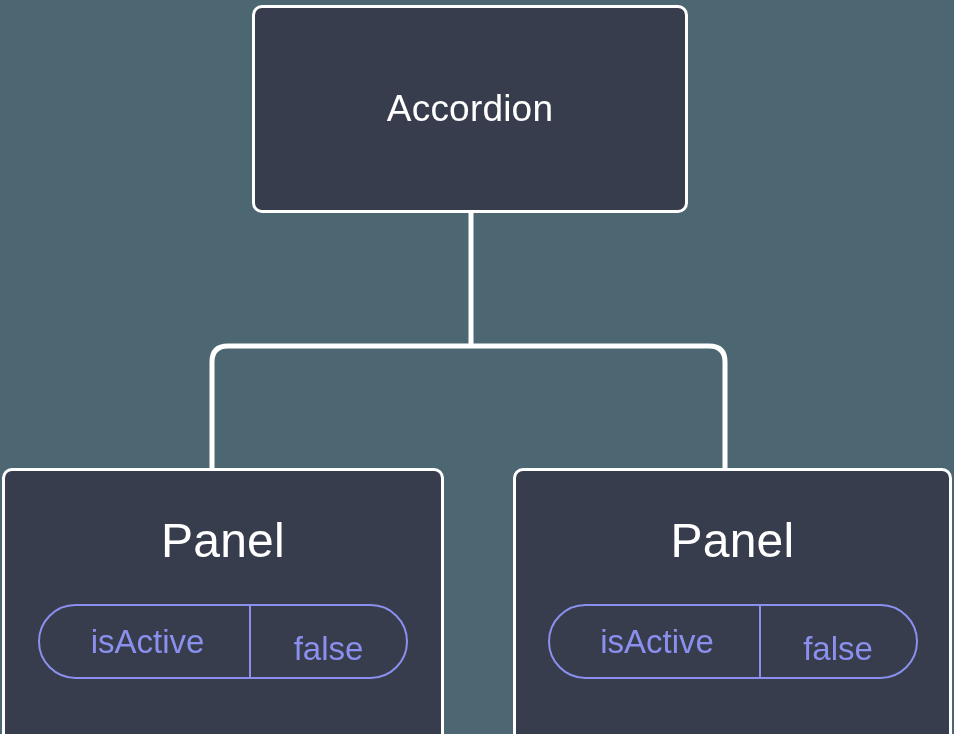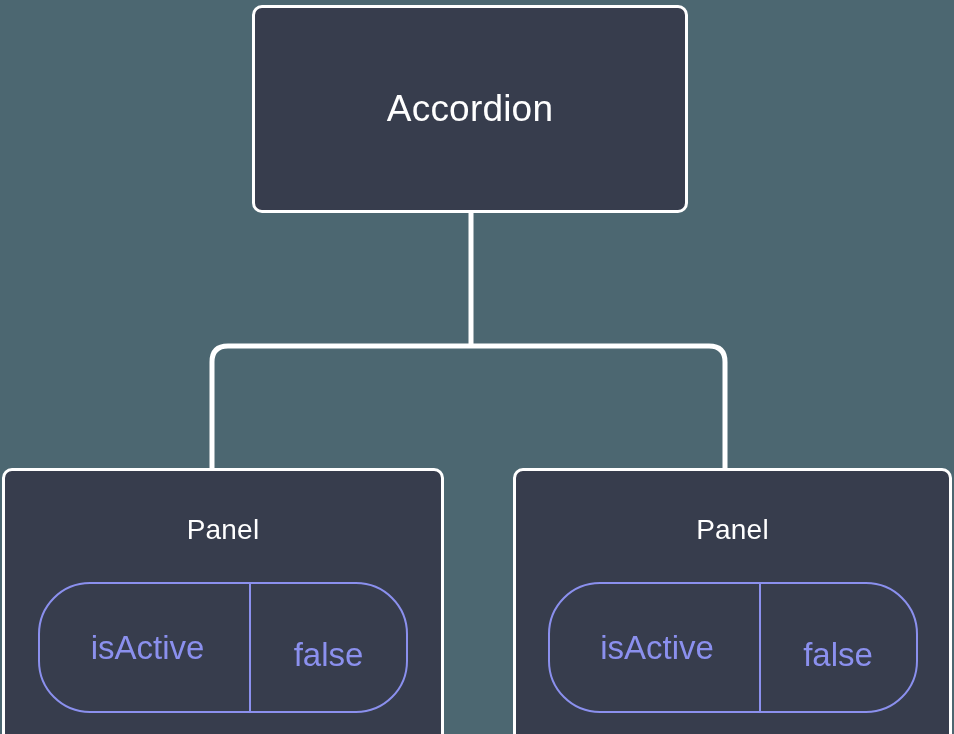--- a/index.html
+++ b/index.html
@@ -60,27 +60,27 @@
   .node-title {
     color: #ffffff;
     font-size: 37px;
     font-weight: 400;
     letter-spacing: 0.2px;
     line-height: 1.1;
     white-space: nowrap;
   }
 
   .node-child .node-title {
-    font-size: 28px;
+    font-size: 48px;
   }
 
   
   .state-pill {
     margin-top: 36px;
-    height: 131px;
+    height: 75px;
     box-sizing: border-box;
     border: 2px solid #8b90ee;
     border-radius: 52px;
     display: flex;
     align-items: stretch;
     background: transparent;
     overflow: hidden;
   }
 
   .state-pill-left  { width: 370px; }

